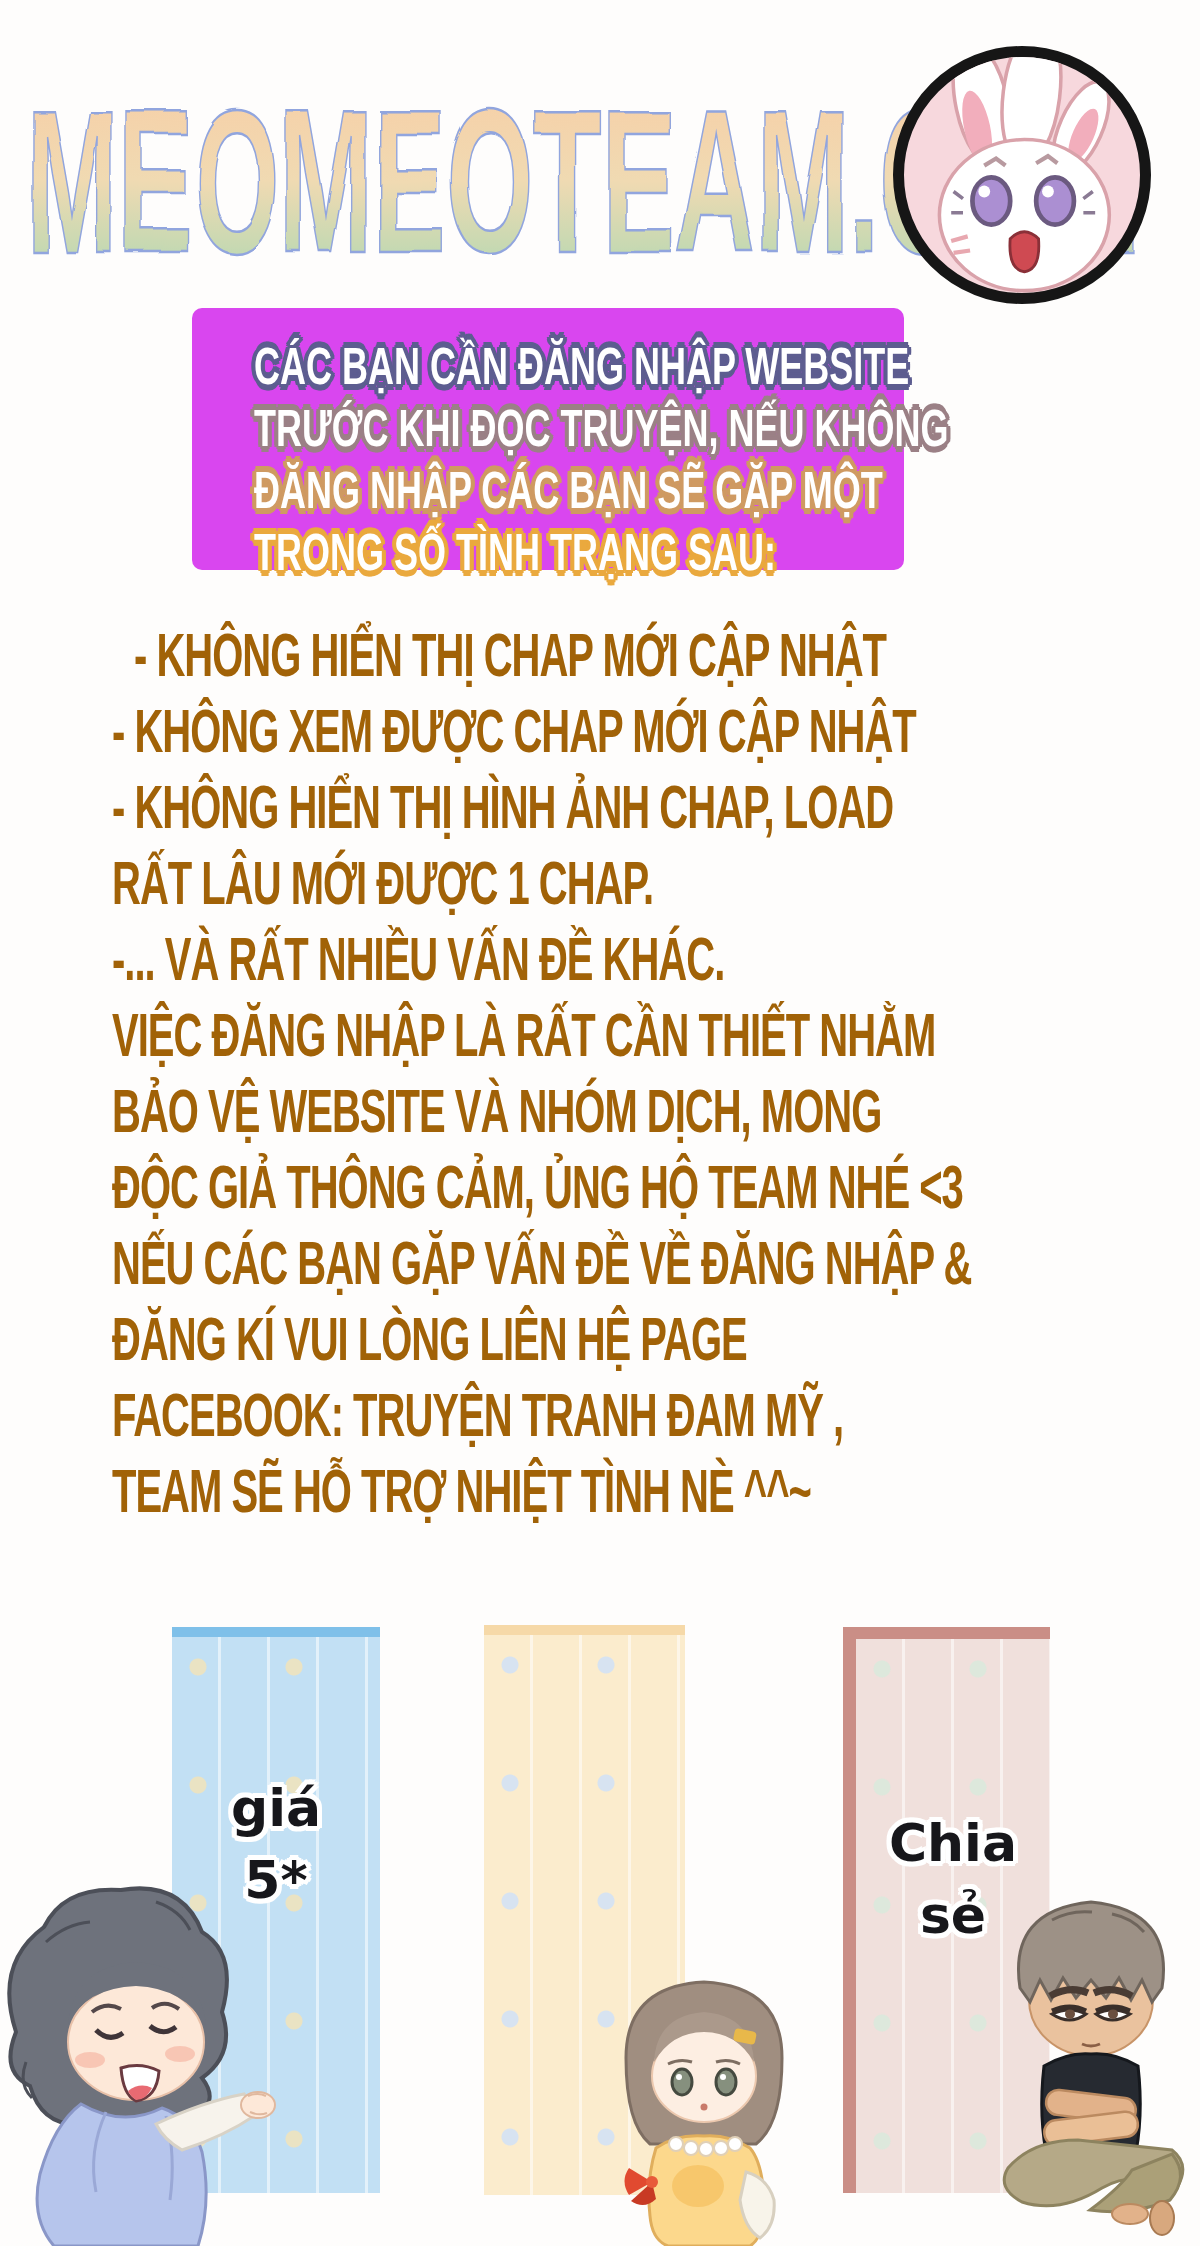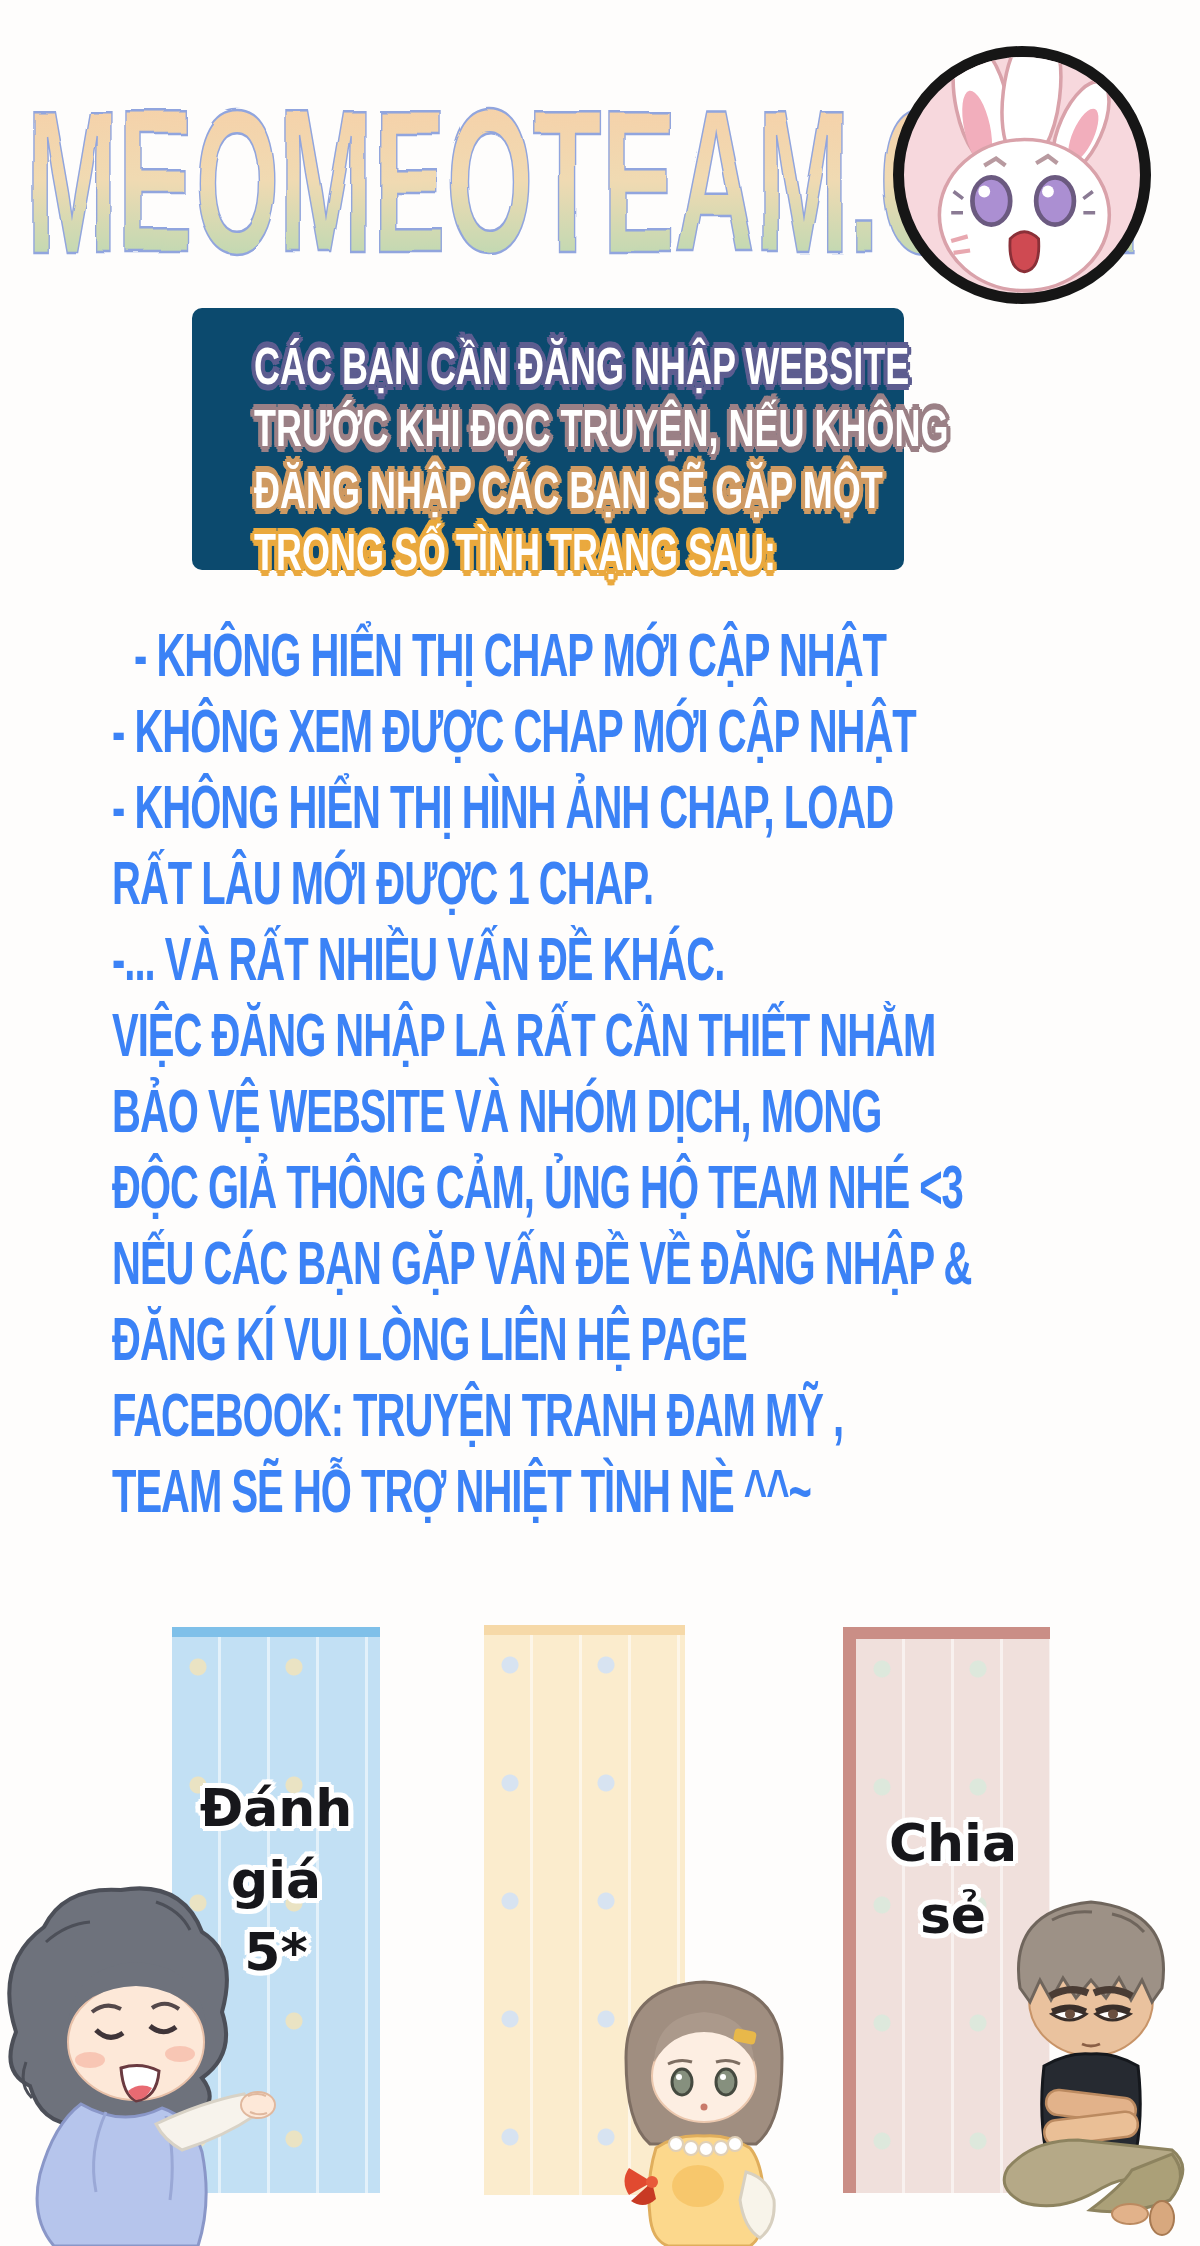--- a/index.html
+++ b/index.html
@@ -110,45 +110,44 @@
       <ellipse cx="37" cy="61" rx="8" ry="10" fill="#ab8fd2" stroke="#6b5a80" stroke-width="2"></ellipse>
       <circle cx="34" cy="57" r="2.5" fill="#ffffff"></circle>
       <ellipse cx="64" cy="61" rx="8" ry="10" fill="#ab8fd2" stroke="#6b5a80" stroke-width="2"></ellipse>
       <circle cx="61" cy="57" r="2.5" fill="#ffffff"></circle>
       <path d="M25,60 l-4,-3 M25,66 l-5,0 M76,60 l4,-3 M76,66 l5,0" stroke="#8a7a94" stroke-width="1.5"></path>
       <path d="M45,77 Q51,71 57,77 Q58,90 51,91 Q44,90 45,77 Z" fill="#cf4a52" stroke="#8a3038" stroke-width="1.2"></path>
       <path d="M20,78 l7,-2 M21,83 l7,-1" stroke="#e8a8b0" stroke-width="1.8"></path>
     </svg>
   </div>
 
-  <div class="notice" style="background: #0c4a6e;">
+  <div class="notice" style="background: #d946ef;">
     <span class="nline" style="--oc: #5d5d90;">CÁC BẠN CẦN ĐĂNG NHẬP WEBSITE</span>
     <span class="nline" style="--oc: #9b8086;">TRƯỚC KHI ĐỌC TRUYỆN, NẾU KHÔNG</span>
     <span class="nline" style="--oc: #cf9a62;">ĐĂNG NHẬP CÁC BẠN SẼ GẶP MỘT</span>
     <span class="nline" style="--oc: #eaa93e;">TRONG SỐ TÌNH TRẠNG SAU:</span>
   </div>
 
-  <div class="warnings" style="color: #3b82f6;">
+  <div class="warnings" style="color: #a16207;">
     <span class="wline indent">- KHÔNG HIỂN THỊ CHAP MỚI CẬP NHẬT</span>
     <span class="wline">- KHÔNG XEM ĐƯỢC CHAP MỚI CẬP NHẬT</span>
     <span class="wline">- KHÔNG HIỂN THỊ HÌNH ẢNH CHAP, LOAD</span>
     <span class="wline">RẤT LÂU MỚI ĐƯỢC 1 CHAP.</span>
     <span class="wline">-... VÀ RẤT NHIỀU VẤN ĐỀ KHÁC.</span>
     <span class="wline">VIỆC ĐĂNG NHẬP LÀ RẤT CẦN THIẾT NHẰM</span>
     <span class="wline">BẢO VỆ WEBSITE VÀ NHÓM DỊCH, MONG</span>
     <span class="wline">ĐỘC GIẢ THÔNG CẢM, ỦNG HỘ TEAM NHÉ &lt;3</span>
     <span class="wline">NẾU CÁC BẠN GẶP VẤN ĐỀ VỀ ĐĂNG NHẬP &amp;</span>
     <span class="wline">ĐĂNG KÍ VUI LÒNG LIÊN HỆ PAGE</span>
     <span class="wline">FACEBOOK: TRUYỆN TRANH ĐAM MỸ ,</span>
     <span class="wline">TEAM SẼ HỖ TRỢ NHIỆT TÌNH NÈ ^^~</span>
   </div>
 
   <div id="card-rate" class="card" style="--card-bg: #c2e0f4; --card-band: #7fc0e9; --card-dot: #eae3c3;">
     <div class="card-label">
-      <span class="clabel">Đánh</span>
       <span class="clabel">giá</span>
       <span class="clabel">5*</span>
     </div>
   </div>
   <div id="card-save" class="card" style="--card-bg: #fbeccd; --card-band: #f6d9a8; --card-dot: #d7e3f1;">
     <div class="card-label">
     </div>
   </div>
   <div id="card-share" class="card framed" style="--card-bg: #f0e0dc; --card-band: #ca8e86; --card-dot: #dde8dc;">
     <div class="card-label">

